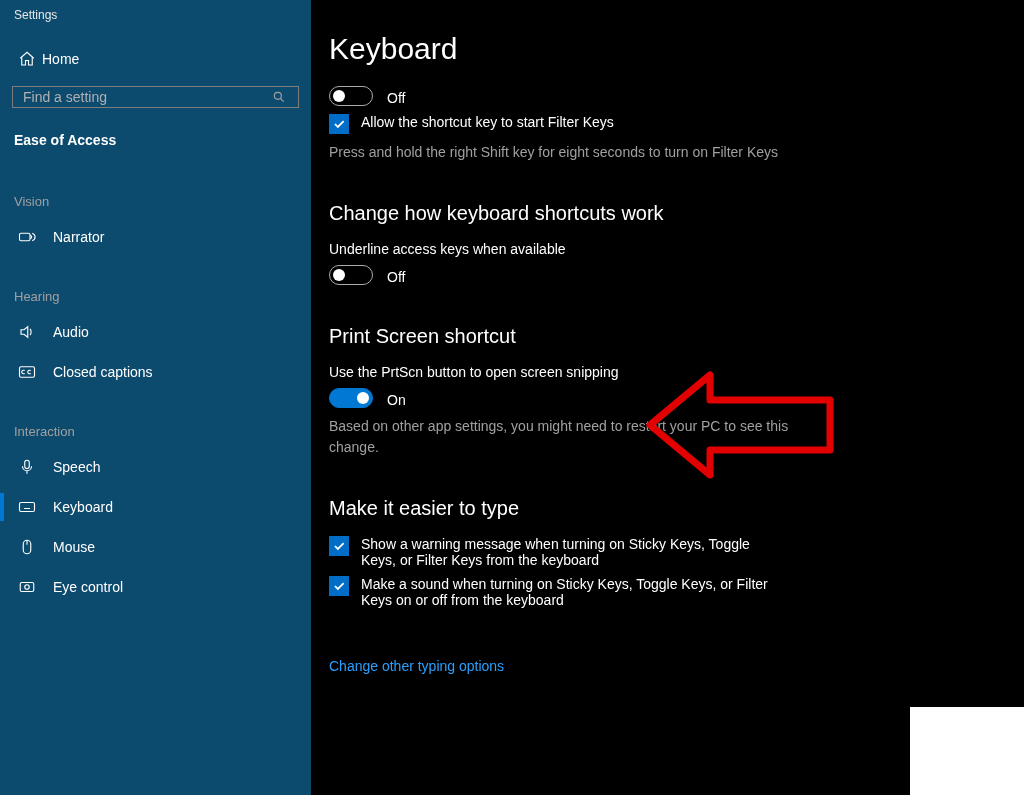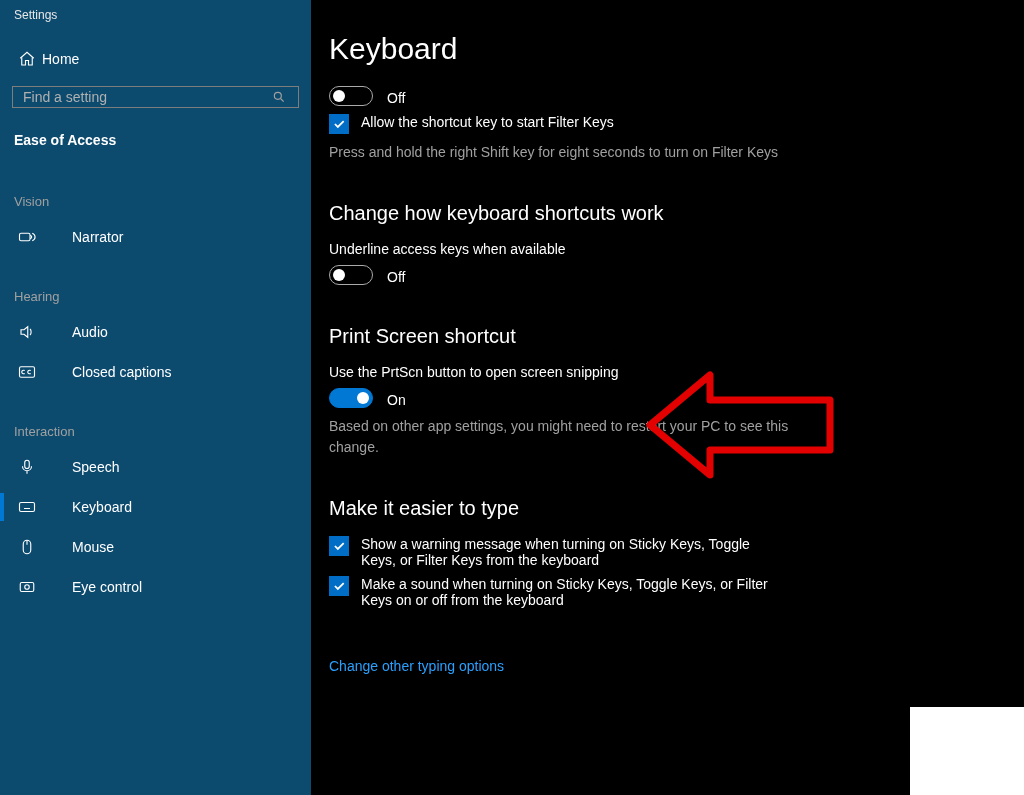--- a/index.html
+++ b/index.html
@@ -5,21 +5,21 @@
   html,body{margin:0;padding:0;background:#000;color:#fff;font-family:"Segoe UI",Arial,sans-serif;font-size:14px;overflow:hidden;}
   .window{width:1024px;height:795px;position:relative;display:flex;}
   .sidebar{width:311px;height:100%;background:#0c4a6e;display:flex;flex-direction:column;padding-top:4px;box-sizing:border-box;}
   .titlebar{font-size:12px;color:#e8e8e8;padding:4px 0 18px 14px;}
   .home-row{display:flex;align-items:center;gap:6px;padding:10px 0 10px 18px;cursor:pointer;}
   .home-row span.t{font-size:14px;}
   .search-wrap{margin:8px 12px 24px 12px;}
   .search{height:22px;border:1px solid #7d7d7d;box-sizing:border-box;display:flex;align-items:center;justify-content:space-between;padding:0 10px 0 10px;color:#b0b0b0;font-size:14px;cursor:text;}
   .crumb{font-weight:600;font-size:14px;padding:0 0 14px 14px;}
   .group-label{color:#a0a0a0;font-size:13px;padding:32px 0 8px 14px;}
-  .nav-item{display:flex;align-items:center;gap:36px;height:40px;padding-left:18px;cursor:pointer;position:relative;}
+  .nav-item{display:flex;align-items:center;gap:17px;height:40px;padding-left:18px;cursor:pointer;position:relative;}
   .nav-item.sel::before{content:"";position:absolute;left:0;top:6px;bottom:6px;width:4px;background:#0078d4;}
   .icon{width:18px;height:18px;display:inline-flex;align-items:center;justify-content:center;color:#fff;}
   .content{flex:1;background:#000;padding:32px 90px 0 18px;box-sizing:border-box;overflow:hidden;}
   h1{font-weight:500;font-size:30px;margin:0 0 20px 0;}
   h2{font-weight:normal;font-size:20px;margin:40px 0 16px 0;}
   .toggle{display:flex;align-items:flex-end;gap:14px;margin:8px 0;}
   .switch{width:44px;height:20px;border-radius:10px;border:1px solid #aaa;position:relative;cursor:pointer;box-sizing:border-box;}
   .switch .knob{position:absolute;width:12px;height:12px;border-radius:50%;background:#fff;top:3px;left:3px;}
   .switch.on{background:#0078d4;border-color:#0078d4;}
   .switch.on .knob{left:auto;right:3px;}

